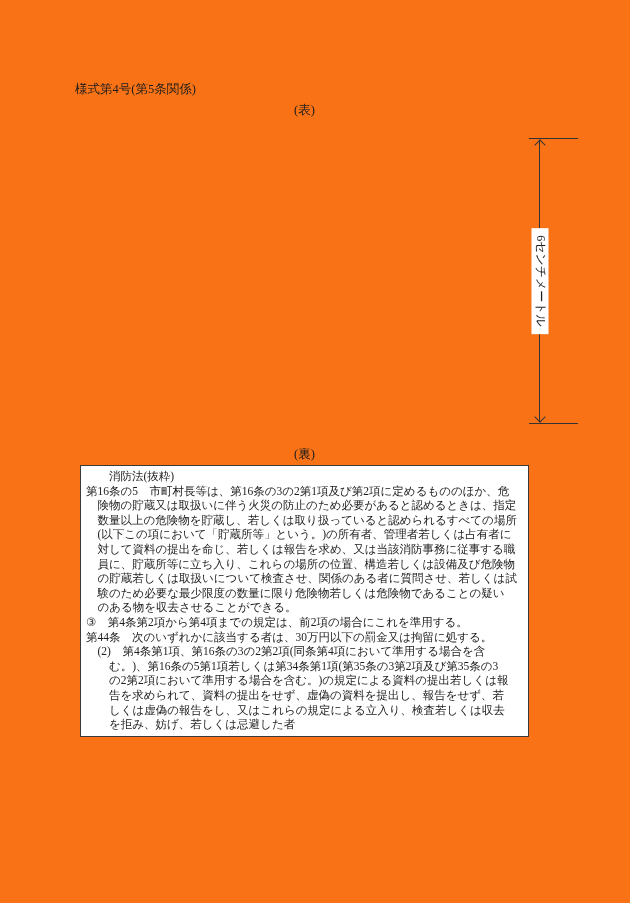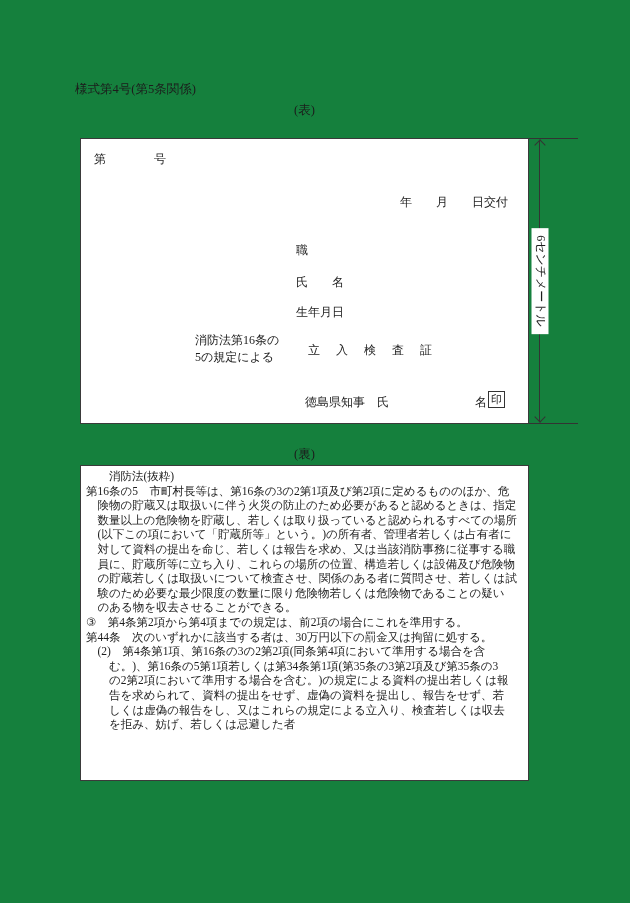--- a/index.html
+++ b/index.html
@@ -1,19 +1,19 @@
 <!DOCTYPE html>
 <html><head>
 <meta charset="utf-8">
 <style>
   * { margin:0; padding:0; box-sizing:border-box; }
   html,body { background:#fff; }
   body { font-family:"Liberation Serif","DejaVu Serif",serif; color:#1c1c1c; }
   .sheet {
-    position:relative; width:630px; height:903px; background:#15803d;
+    position:relative; width:630px; height:903px; background:#f97316;
     overflow:hidden; font-size:12px;
   }
   .abs { position:absolute; white-space:nowrap; }
 
   .form-number { left:75px; top:81px; font-size:12.5px; }
   .side-label  { left:80px; width:449px; text-align:center; font-size:12.5px; }
   .front-side-label { top:102px; }
   .back-side-label  { top:446px; }
 
   
@@ -47,48 +47,35 @@
   .dim-v .tick-top    { position:absolute; left:0; top:0;    width:49px; height:1px; background:#333; }
   .dim-v .tick-bottom { position:absolute; left:0; bottom:0; width:49px; height:1px; background:#333; }
   .dim-v .vline  { position:absolute; left:10px; top:3px; bottom:3px; width:1px; background:#333; }
   .dim-v .chev-u { left:7px; top:3px;    transform:rotate(45deg); }
   .dim-v .chev-d { left:7px; bottom:3px; transform:rotate(-135deg); }
   .dim-v .dlabel { position:absolute; left:11px; top:50%;
                    transform:translate(-50%,-50%) rotate(90deg);
                    background:#fff; padding:0 7px; font-size:12px; white-space:nowrap; }
 
   
-  .back-box { position:absolute; left:80px; top:465px; width:449px; height:316px;
+  .back-box { position:absolute; left:80px; top:465px; width:449px; height:272px;
               border:1px solid #3a3a3a; background:#fff; }
   .back-text { padding:3px 5px 0 5px; font-size:11.5px; line-height:14.6px;
                white-space:pre-wrap; word-break:break-all; }
 </style>
 </head>
 <body>
 
 <div class="sheet">
 
   <div class="abs form-number">様式第4号(第5条関係)</div>
 
   <div class="abs side-label front-side-label">(表)</div>
 
 
-  <div class="front-box">
-    <span class="fld f-docnum">第　　　　号</span>
-    <span class="fld f-date">年　　月　　日交付</span>
-    <span class="fld f-shoku">職</span>
-    <span class="fld f-shimei">氏　　名</span>
-    <span class="fld f-birth">生年月日</span>
-    <span class="f-lawref"><span>消防法第16条の</span><br>
-      <span>5の規定による</span></span>
-    <span class="fld f-title">立　入　検　査　証</span>
-    <span class="fld f-issuer">徳島県知事　氏</span>
-    <span class="fld f-na">名</span>
-    <span class="f-seal">印</span>
-  </div>
 
   <div class="dim-v">
     <span class="tick-top"></span>
     <span class="tick-bottom"></span>
     <span class="vline"></span>
     <span class="chev chev-u"></span>
     <span class="chev chev-d"></span>
     <span class="dlabel">6センチメートル</span>
   </div>
 

